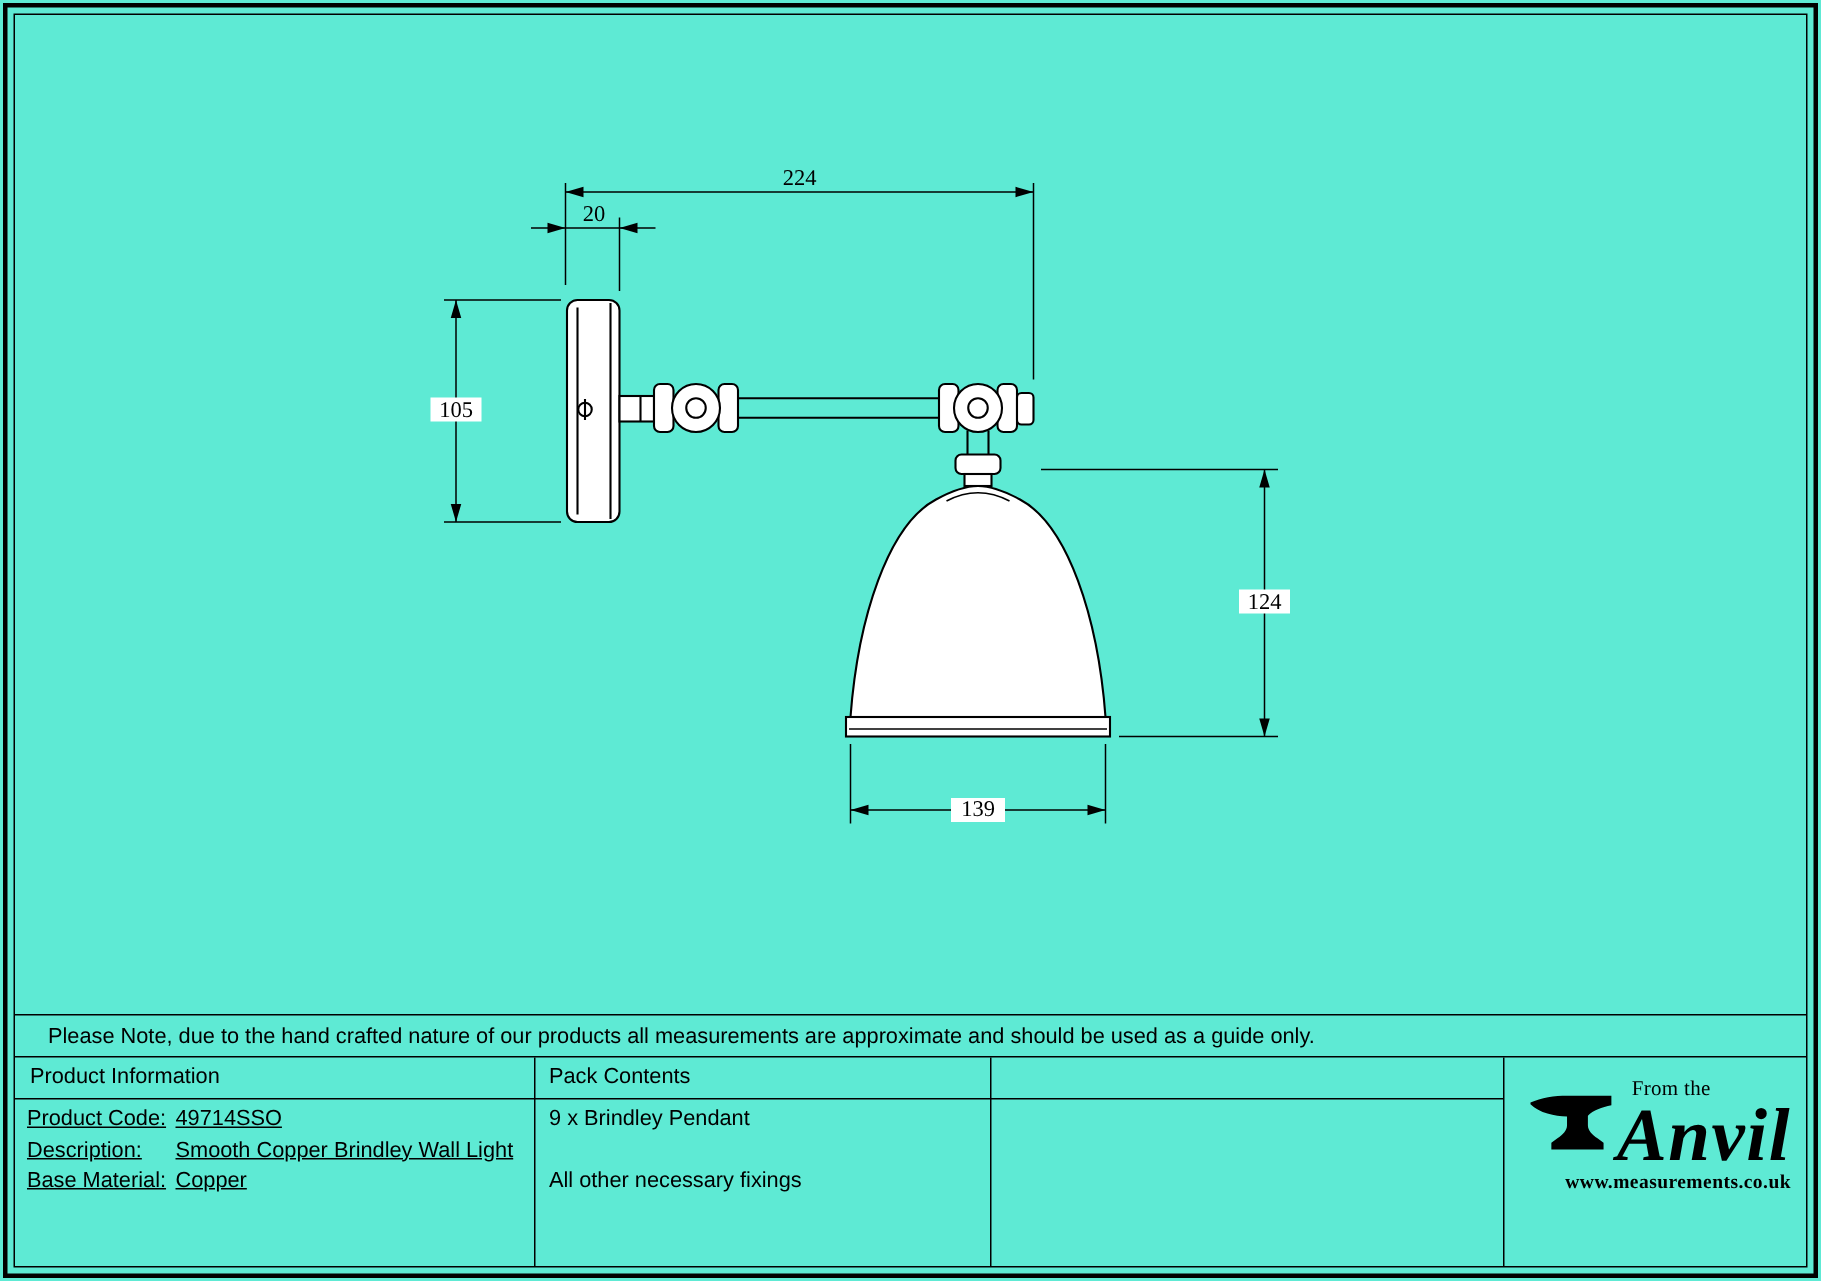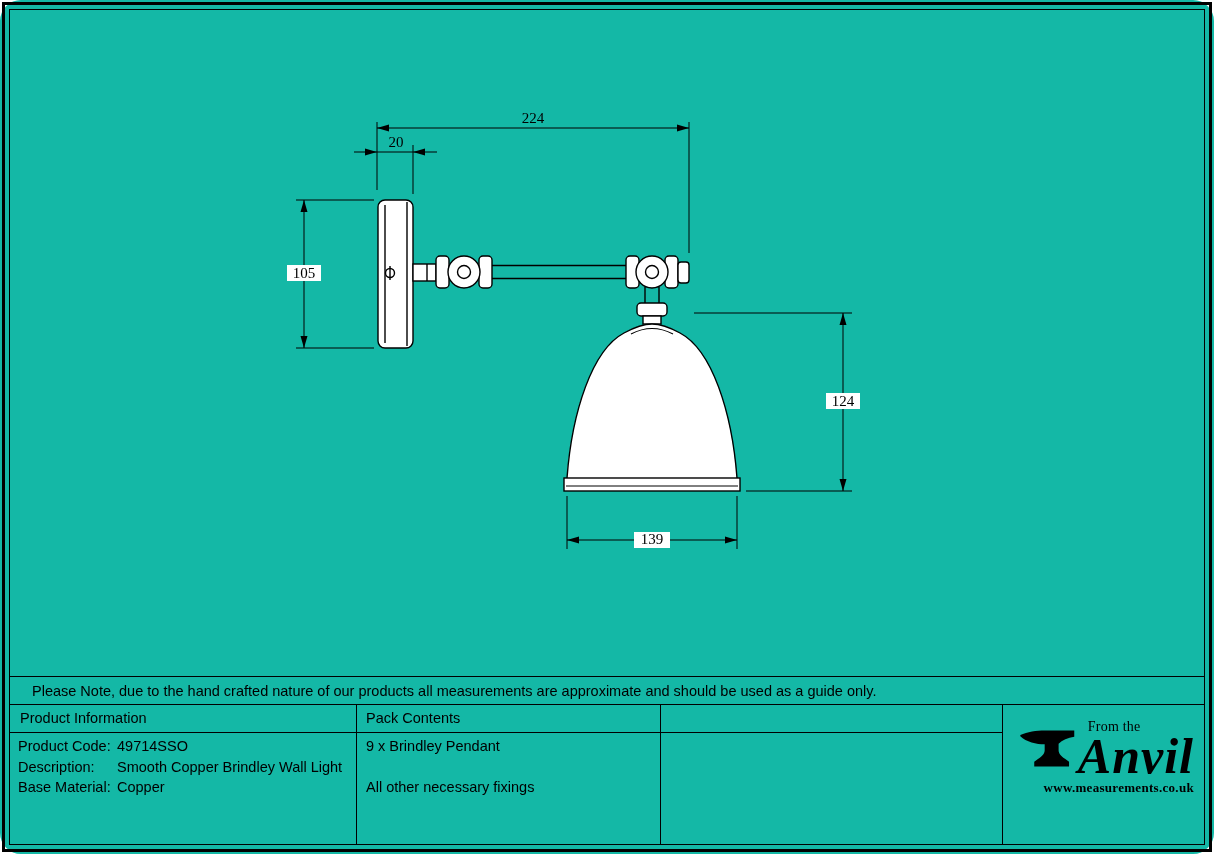--- a/index.html
+++ b/index.html
@@ -4,21 +4,21 @@
 <style>
   * { margin:0; padding:0; box-sizing:border-box; }
   html,body { background:#fff; }
   body {
     width:1214px; height:854px;
     font-family:"Liberation Sans", sans-serif;
     color:#000;
     position:relative;
     overflow:hidden;
   }
-  .page { position:absolute; inset:0; background:#14b8a6;border-radius:21px; }
+  .page { position:absolute; inset:0; background:#5eead4; }
 
   
   .outer-frame { position:absolute; inset:2px; border:3px solid #000; pointer-events:none; }
   .inner-frame { position:absolute; inset:9px; border:1px solid #000; pointer-events:none; }
 
   
   svg.drawing { position:absolute; left:0; top:0; }
 
   
   .hline { position:absolute; height:1px; background:#000; }
@@ -31,21 +31,21 @@
   #col-3 { left:1002px; top:705px; height:139px; }
 
   .note-text {
     position:absolute; left:20px; top:683px; width:1100px;
     font-size:14.5px; line-height:17px;margin-left:12px;
   }
   .cell-header { position:absolute; top:710px; font-size:14.5px; }
   #hdr-product { left:20px; }
   #hdr-pack    { left:366px; }
 
-  .product-rows { position:absolute; left:18px; top:738px; width:334px; }
+  .product-rows { position:absolute; left:18px; top:738px; width:334px;text-decoration:underline; }
   .product-row { display:flex; height:20.6px; font-size:14.5px; align-items:flex-start; }
   .product-row .lbl { width:99px; flex:0 0 99px; }
   .product-row .val { flex:1; white-space:nowrap; }
 
   .pack-lines { position:absolute; left:366px; top:738px; width:288px; }
   .pack-line { height:20.6px; font-size:14.5px; white-space:nowrap; }
 
   
   .logo { position:absolute; left:1014px; top:720px; width:180px; }
   .logo-top { display:flex; justify-content:flex-end; align-items:flex-end; }

